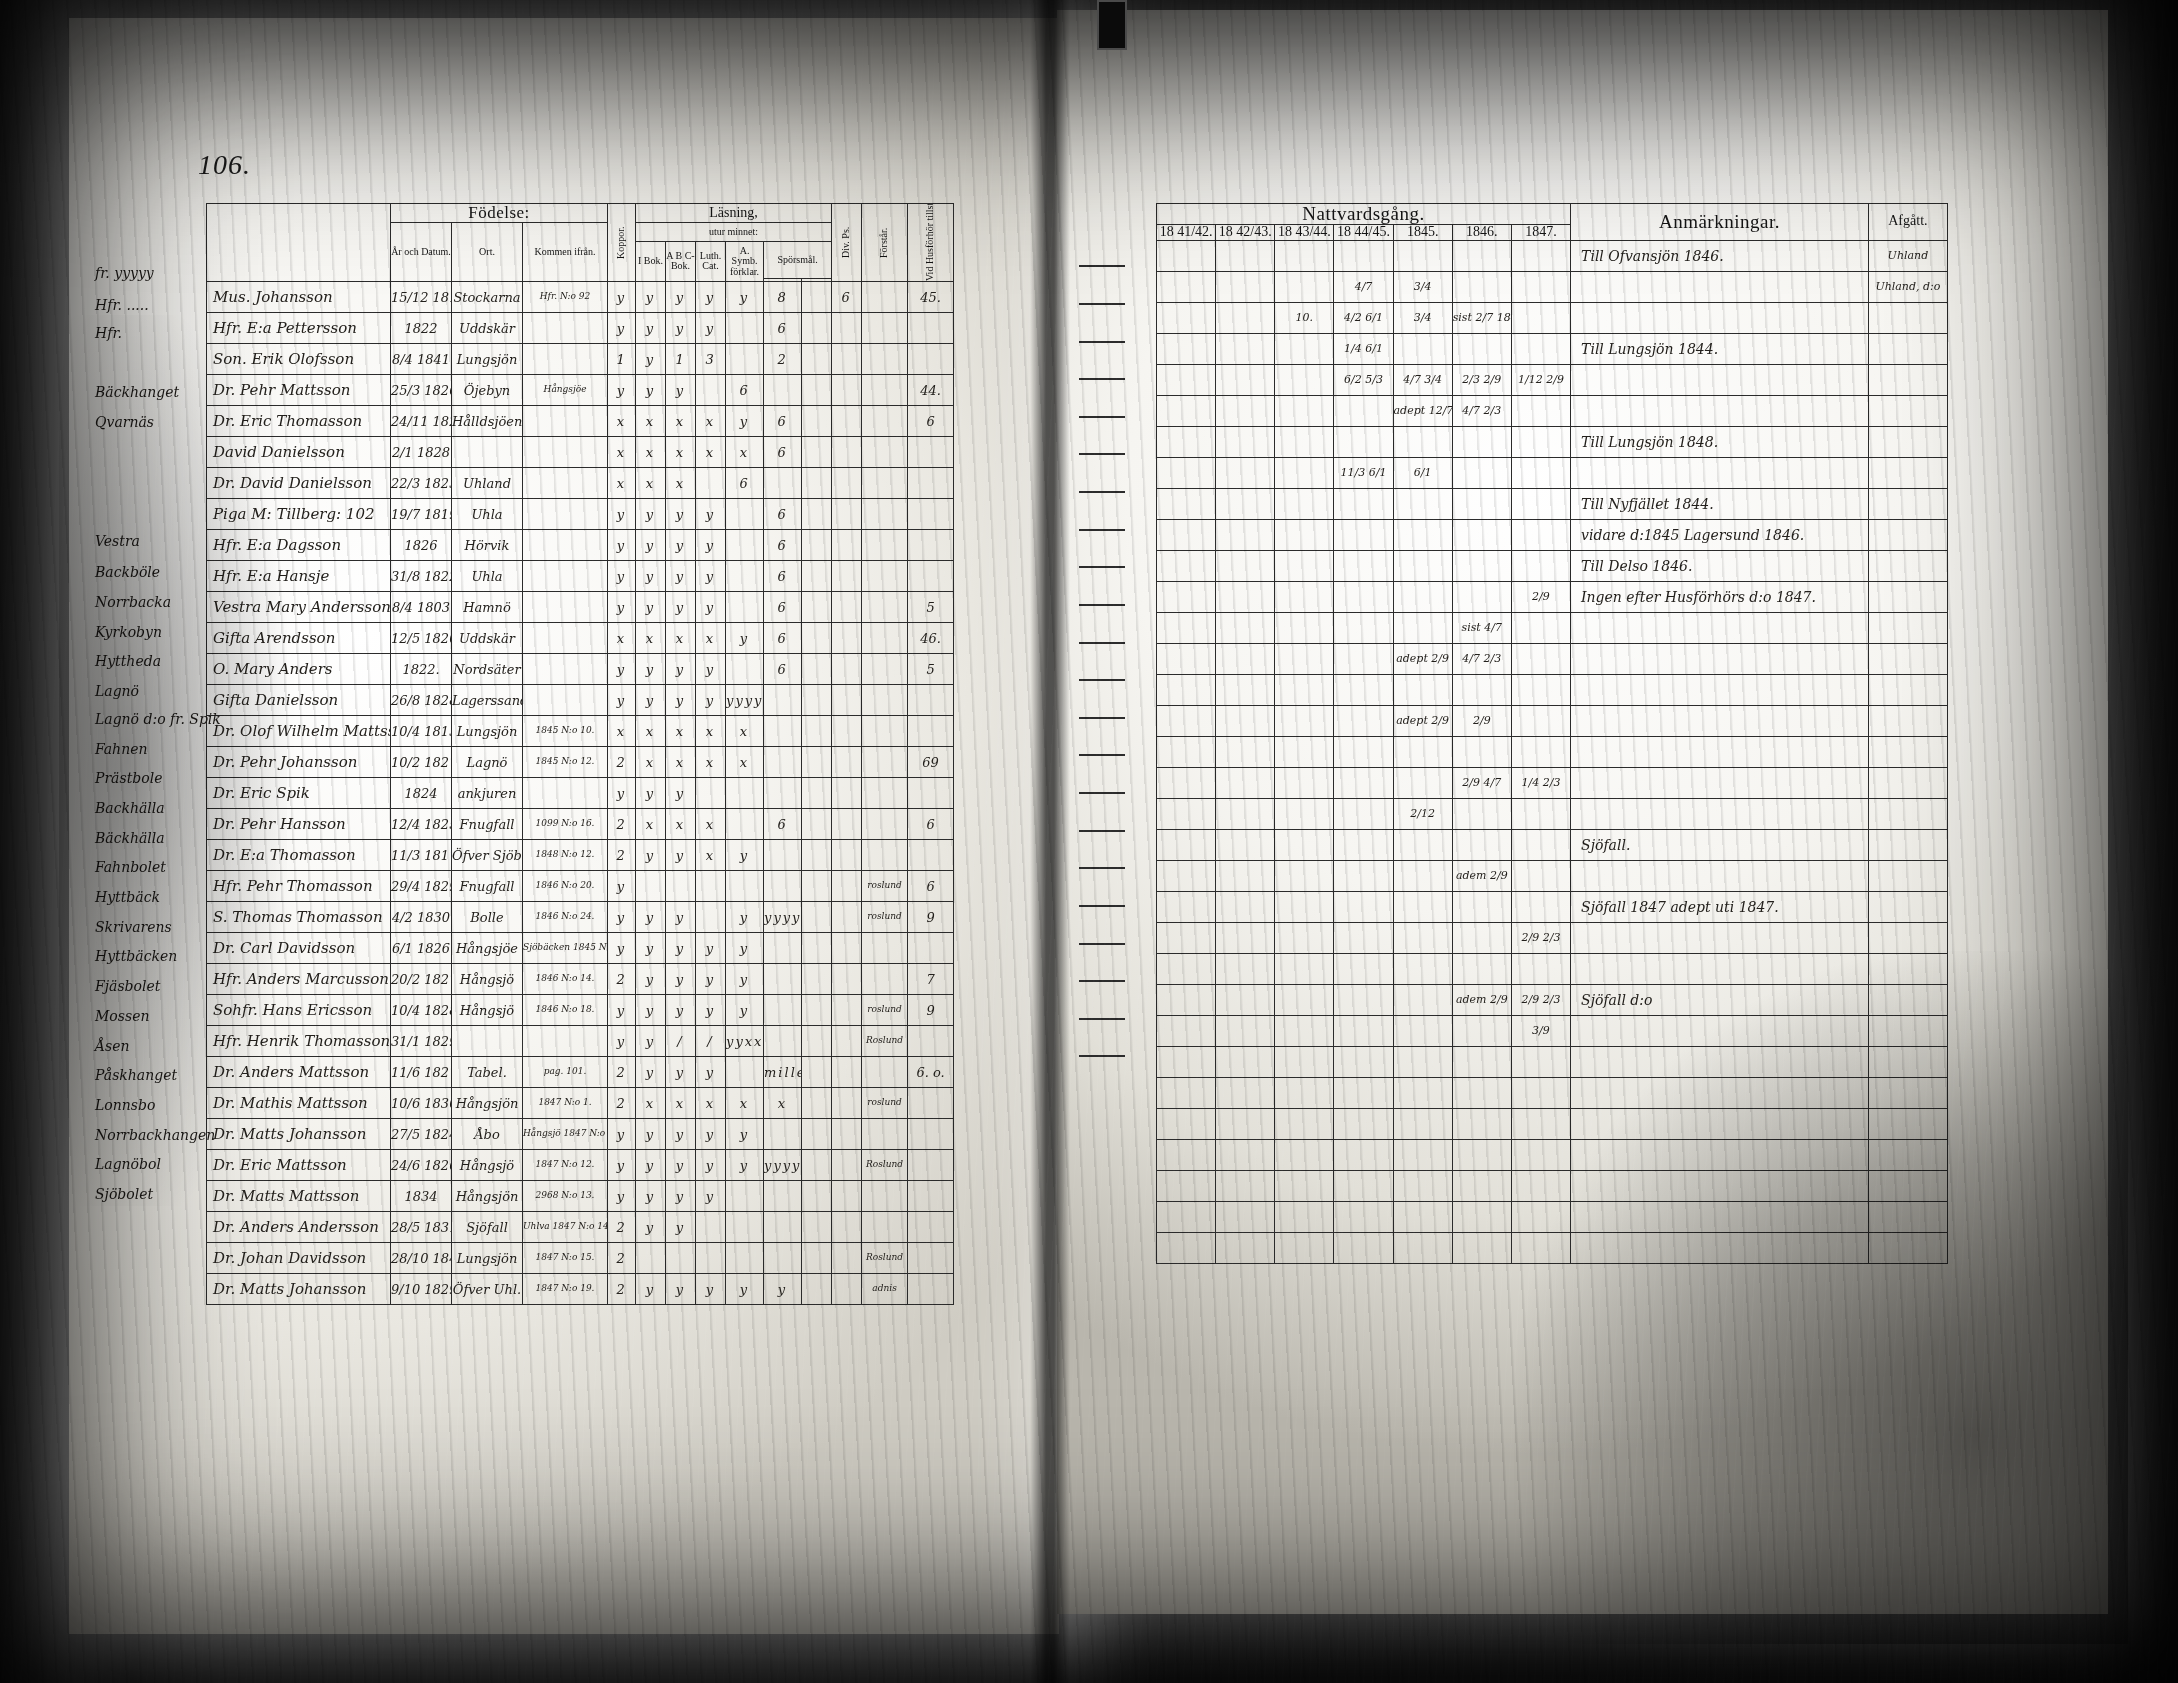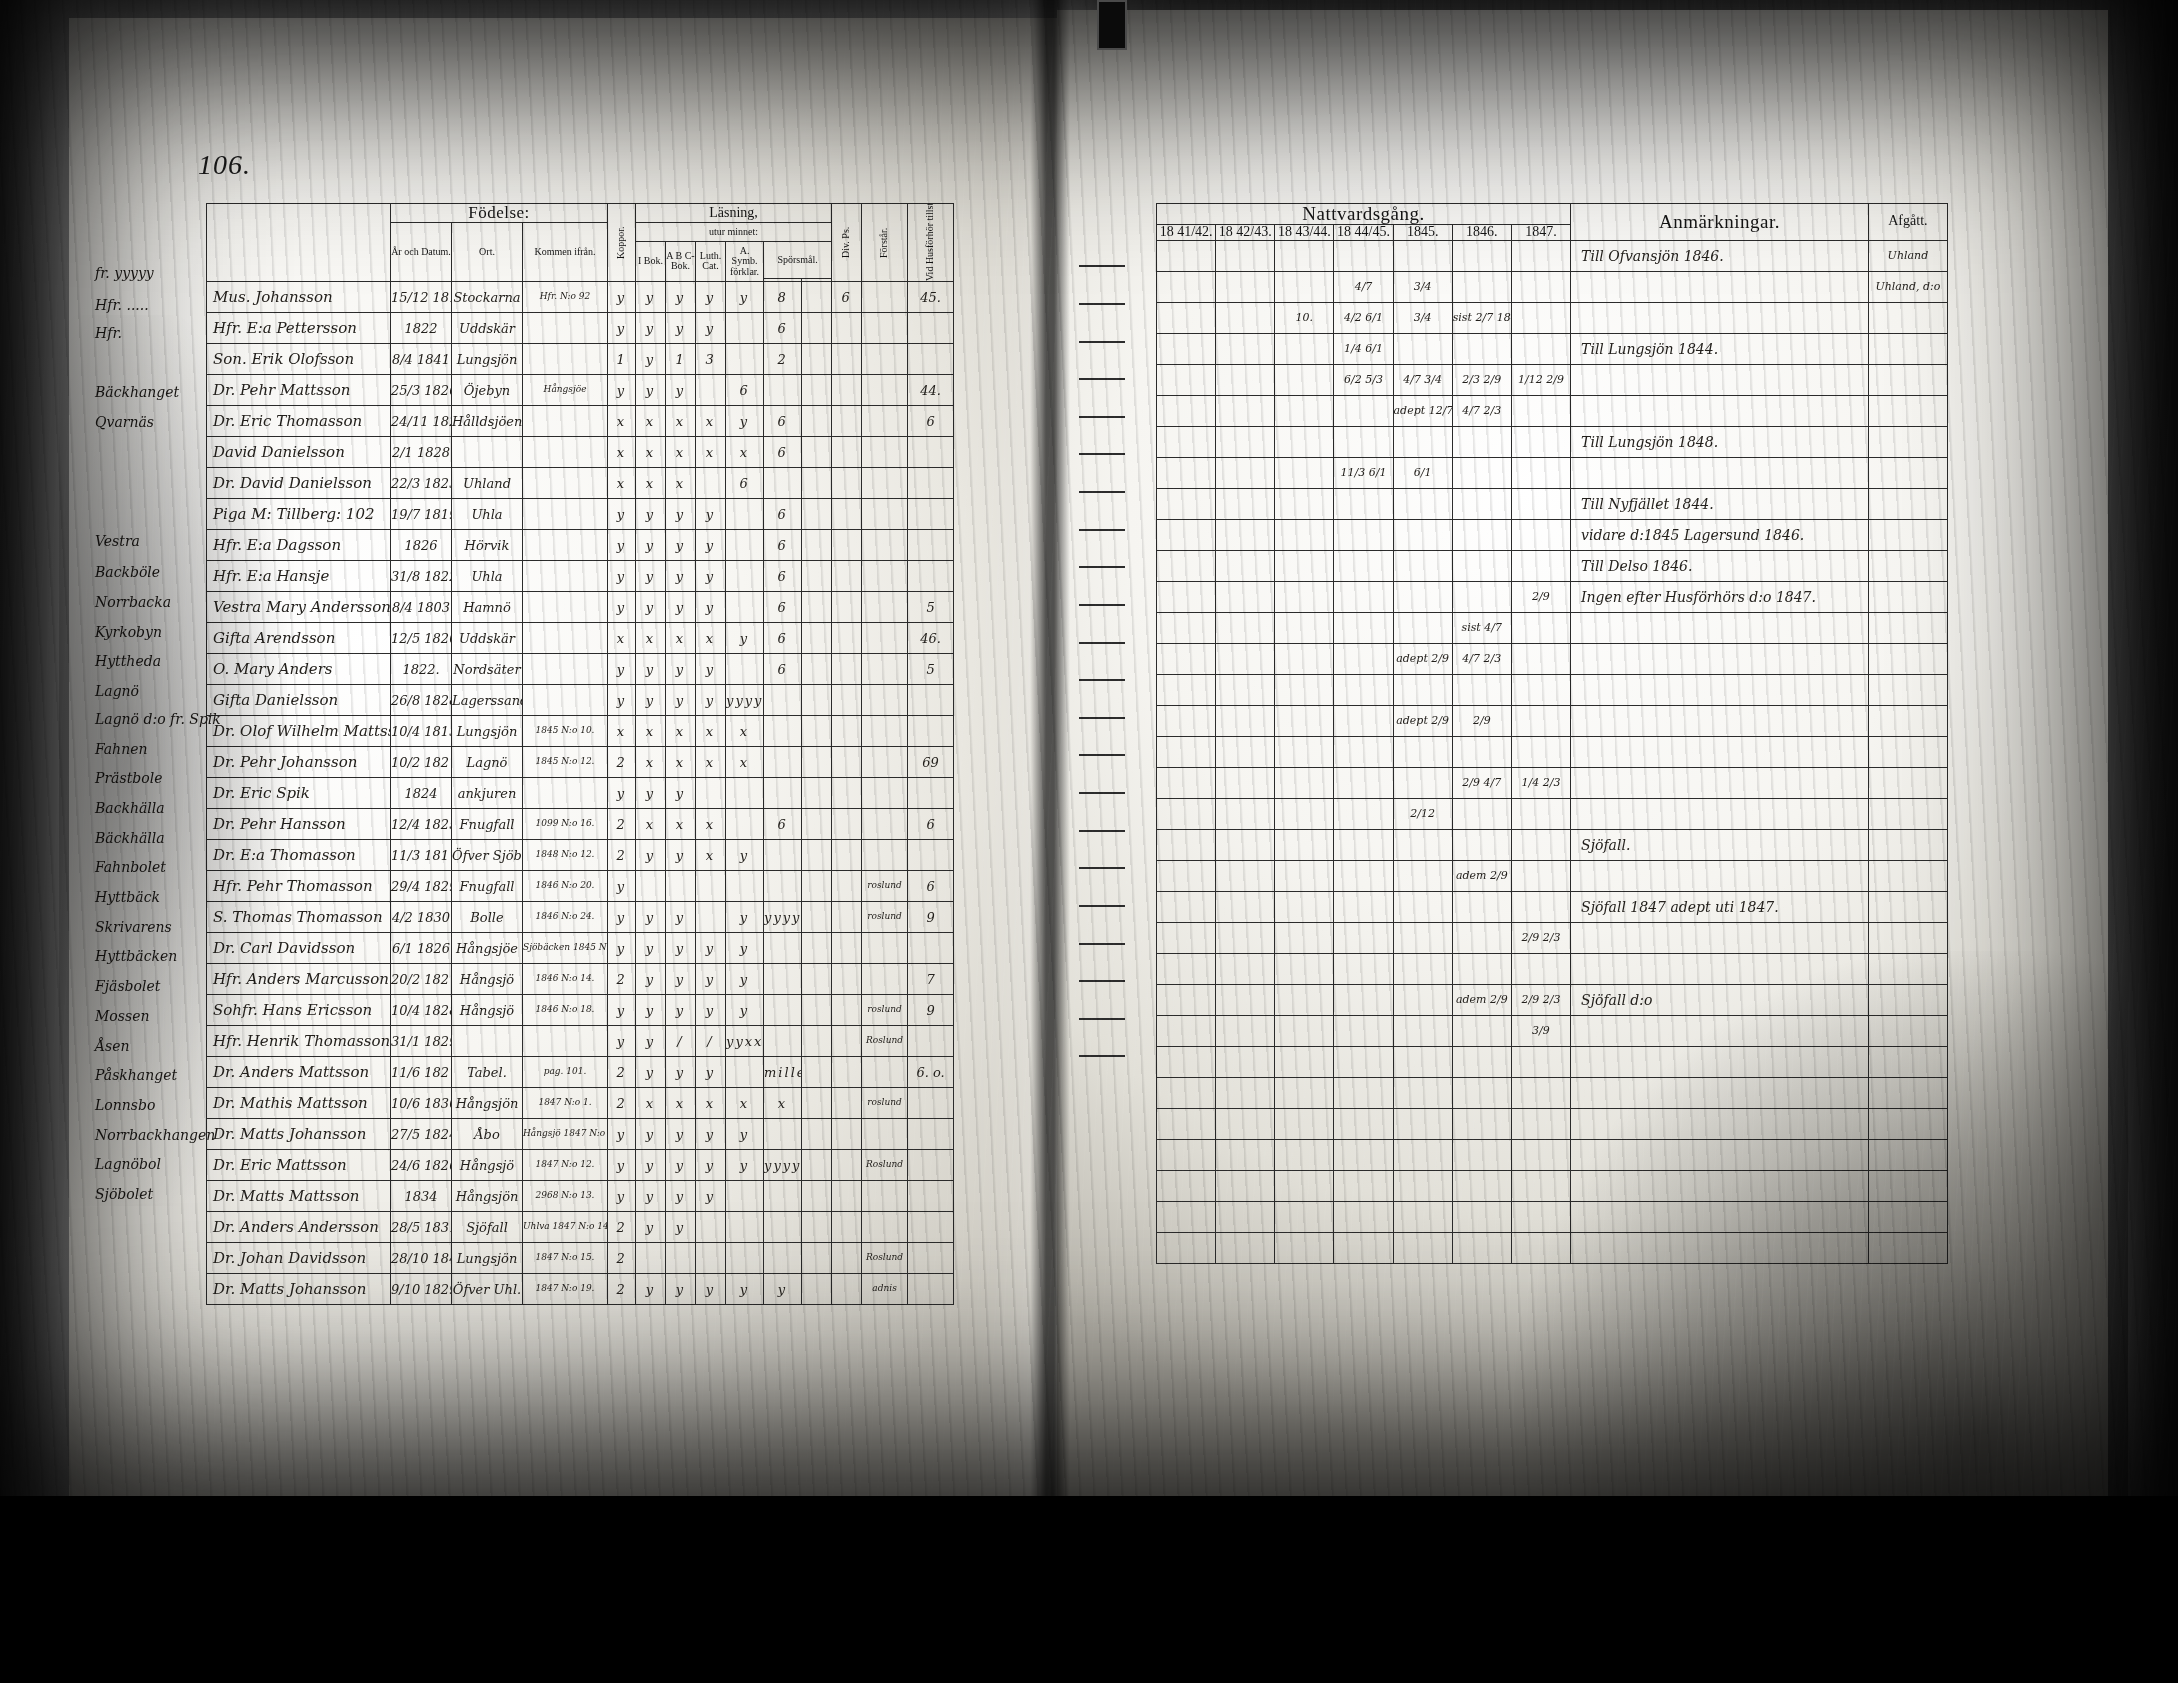--- a/index.html
+++ b/index.html
@@ -11,21 +11,21 @@
     width: 2178px;
     height: 1683px;
     overflow: hidden;
     font-family: "Liberation Serif", serif;
   }
 
   
   #scan {
     position: relative;
     width: 2178px;
-    height: 1496px;
+    height: 1683px;
     background:
       radial-gradient(ellipse 120% 90% at 48% 50%, rgba(255,255,255,0.05) 0%, rgba(0,0,0,0) 70%),
       linear-gradient(90deg, #161616 0%, #2a2a2a 3%, #0e0e0e 6%, #1c1c1c 10%, #101010 100%);
     overflow: hidden;
   }
 
   
   .streaks {
     position: absolute;
     inset: 0;

